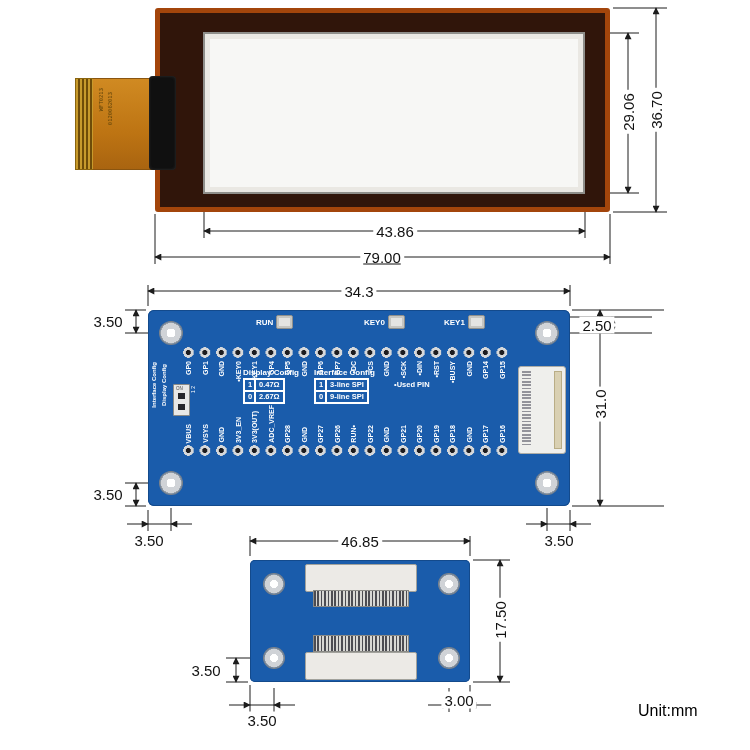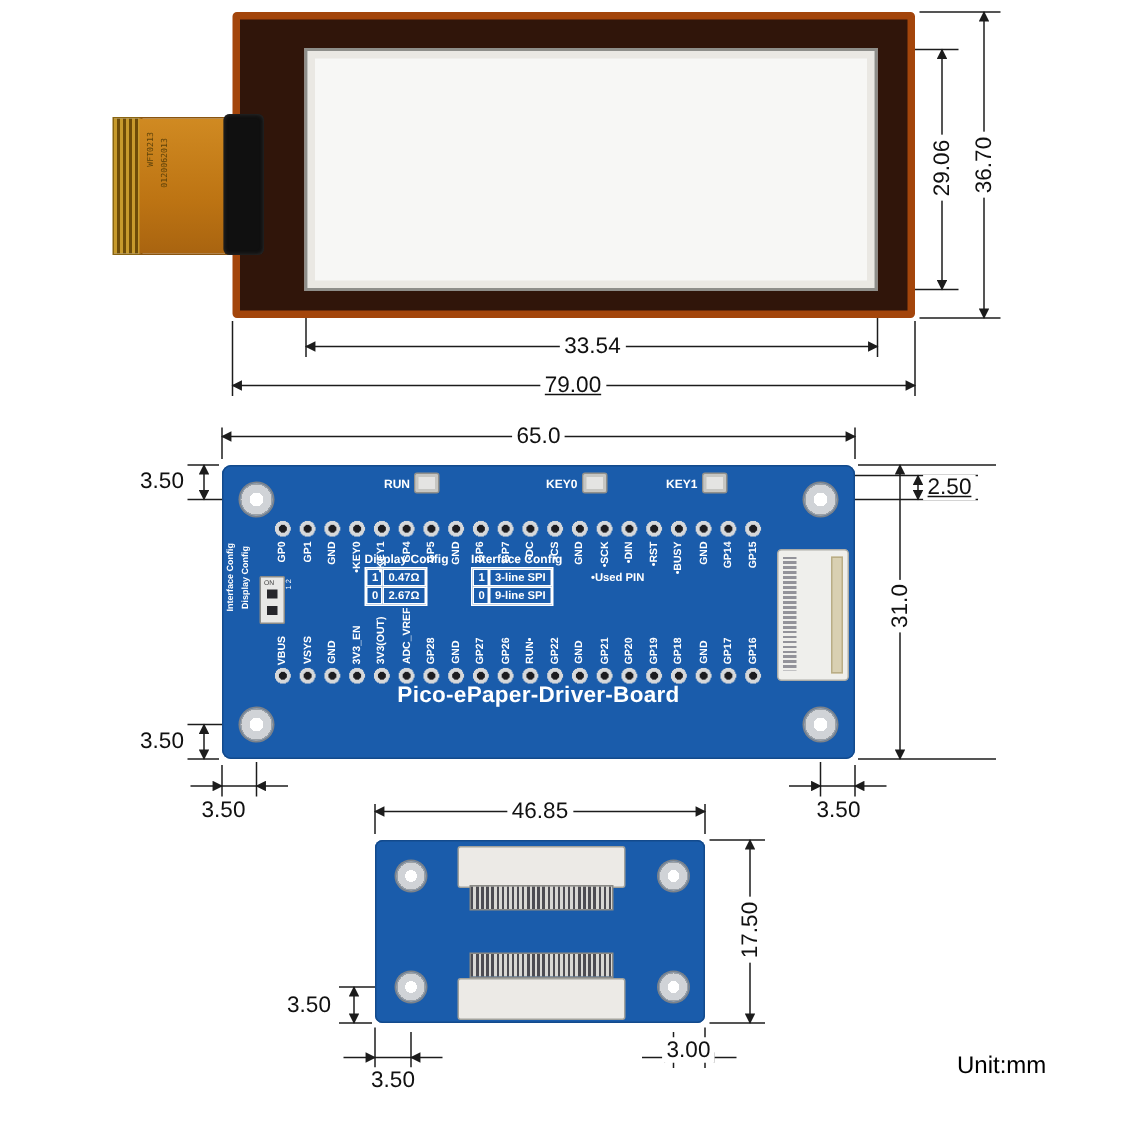--- a/index.html
+++ b/index.html
@@ -152,21 +152,21 @@
   </svg>
 
   <div class="flex-end"></div>
   <div class="flex-body"></div>
   <span class="fmark" style="left:98px;top:88px;">WFT0213</span>
   <span class="fmark" style="left:107px;top:92px;">0120062013</span>
   <div class="epanel"></div>
   <div class="edisplay"></div>
   <div class="flex-connector"></div>
 
-  <span class="dimlabel" style="left:395px;top:231px;">33.54</span>
+  <span class="dimlabel" style="left:395px;top:231px;">43.86</span>
   <span class="dimlabel" style="left:382px;top:257px;text-decoration:underline;">79.00</span>
   <span class="dimlabel v" style="left:628px;top:112px;">29.06</span>
   <span class="dimlabel v" style="left:656px;top:110px;">36.70</span>
 
   <div class="dboard">
     <div class="hole" style="left:12px;top:12px;"></div>
     <div class="hole" style="left:388px;top:12px;"></div>
     <div class="hole" style="left:12px;top:162px;"></div>
     <div class="hole" style="left:388px;top:162px;"></div>
 
@@ -255,27 +255,26 @@
       <span class="nub" style="top:8px;"></span>
       <span class="nub" style="top:19px;"></span>
     </div>
     <span class="dipnums">1 2</span>
 
     <div class="ffc-side">
       <span class="comb"></span>
       <span class="bar"></span>
     </div>
 
-    <div class="btitle">Pico-ePaper-Driver-Board</div>
   </div>
 
-  <span class="dimlabel" style="left:359px;top:291px;">65.0</span>
+  <span class="dimlabel" style="left:359px;top:291px;">34.3</span>
   <span class="dimlabel v" style="left:600px;top:404px;">31.0</span>
   <span class="dimlabel" style="left:108px;top:321px;">3.50</span>
-  <span class="dimlabel" style="left:633px;top:325px;text-decoration:underline;">2.50</span>
+  <span class="dimlabel" style="left:597px;top:325px;">2.50</span>
   <span class="dimlabel" style="left:108px;top:494px;">3.50</span>
   <span class="dimlabel" style="left:149px;top:540px;">3.50</span>
   <span class="dimlabel" style="left:559px;top:540px;">3.50</span>
 
   <div class="aboard">
     <div class="hole sm" style="left:14px;top:14px;"></div>
     <div class="hole sm" style="left:189px;top:14px;"></div>
     <div class="hole sm" style="left:14px;top:88px;"></div>
     <div class="hole sm" style="left:189px;top:88px;"></div>
     <div class="ffc-h" style="left:55px;top:4px;width:110px;height:26px;"></div>

